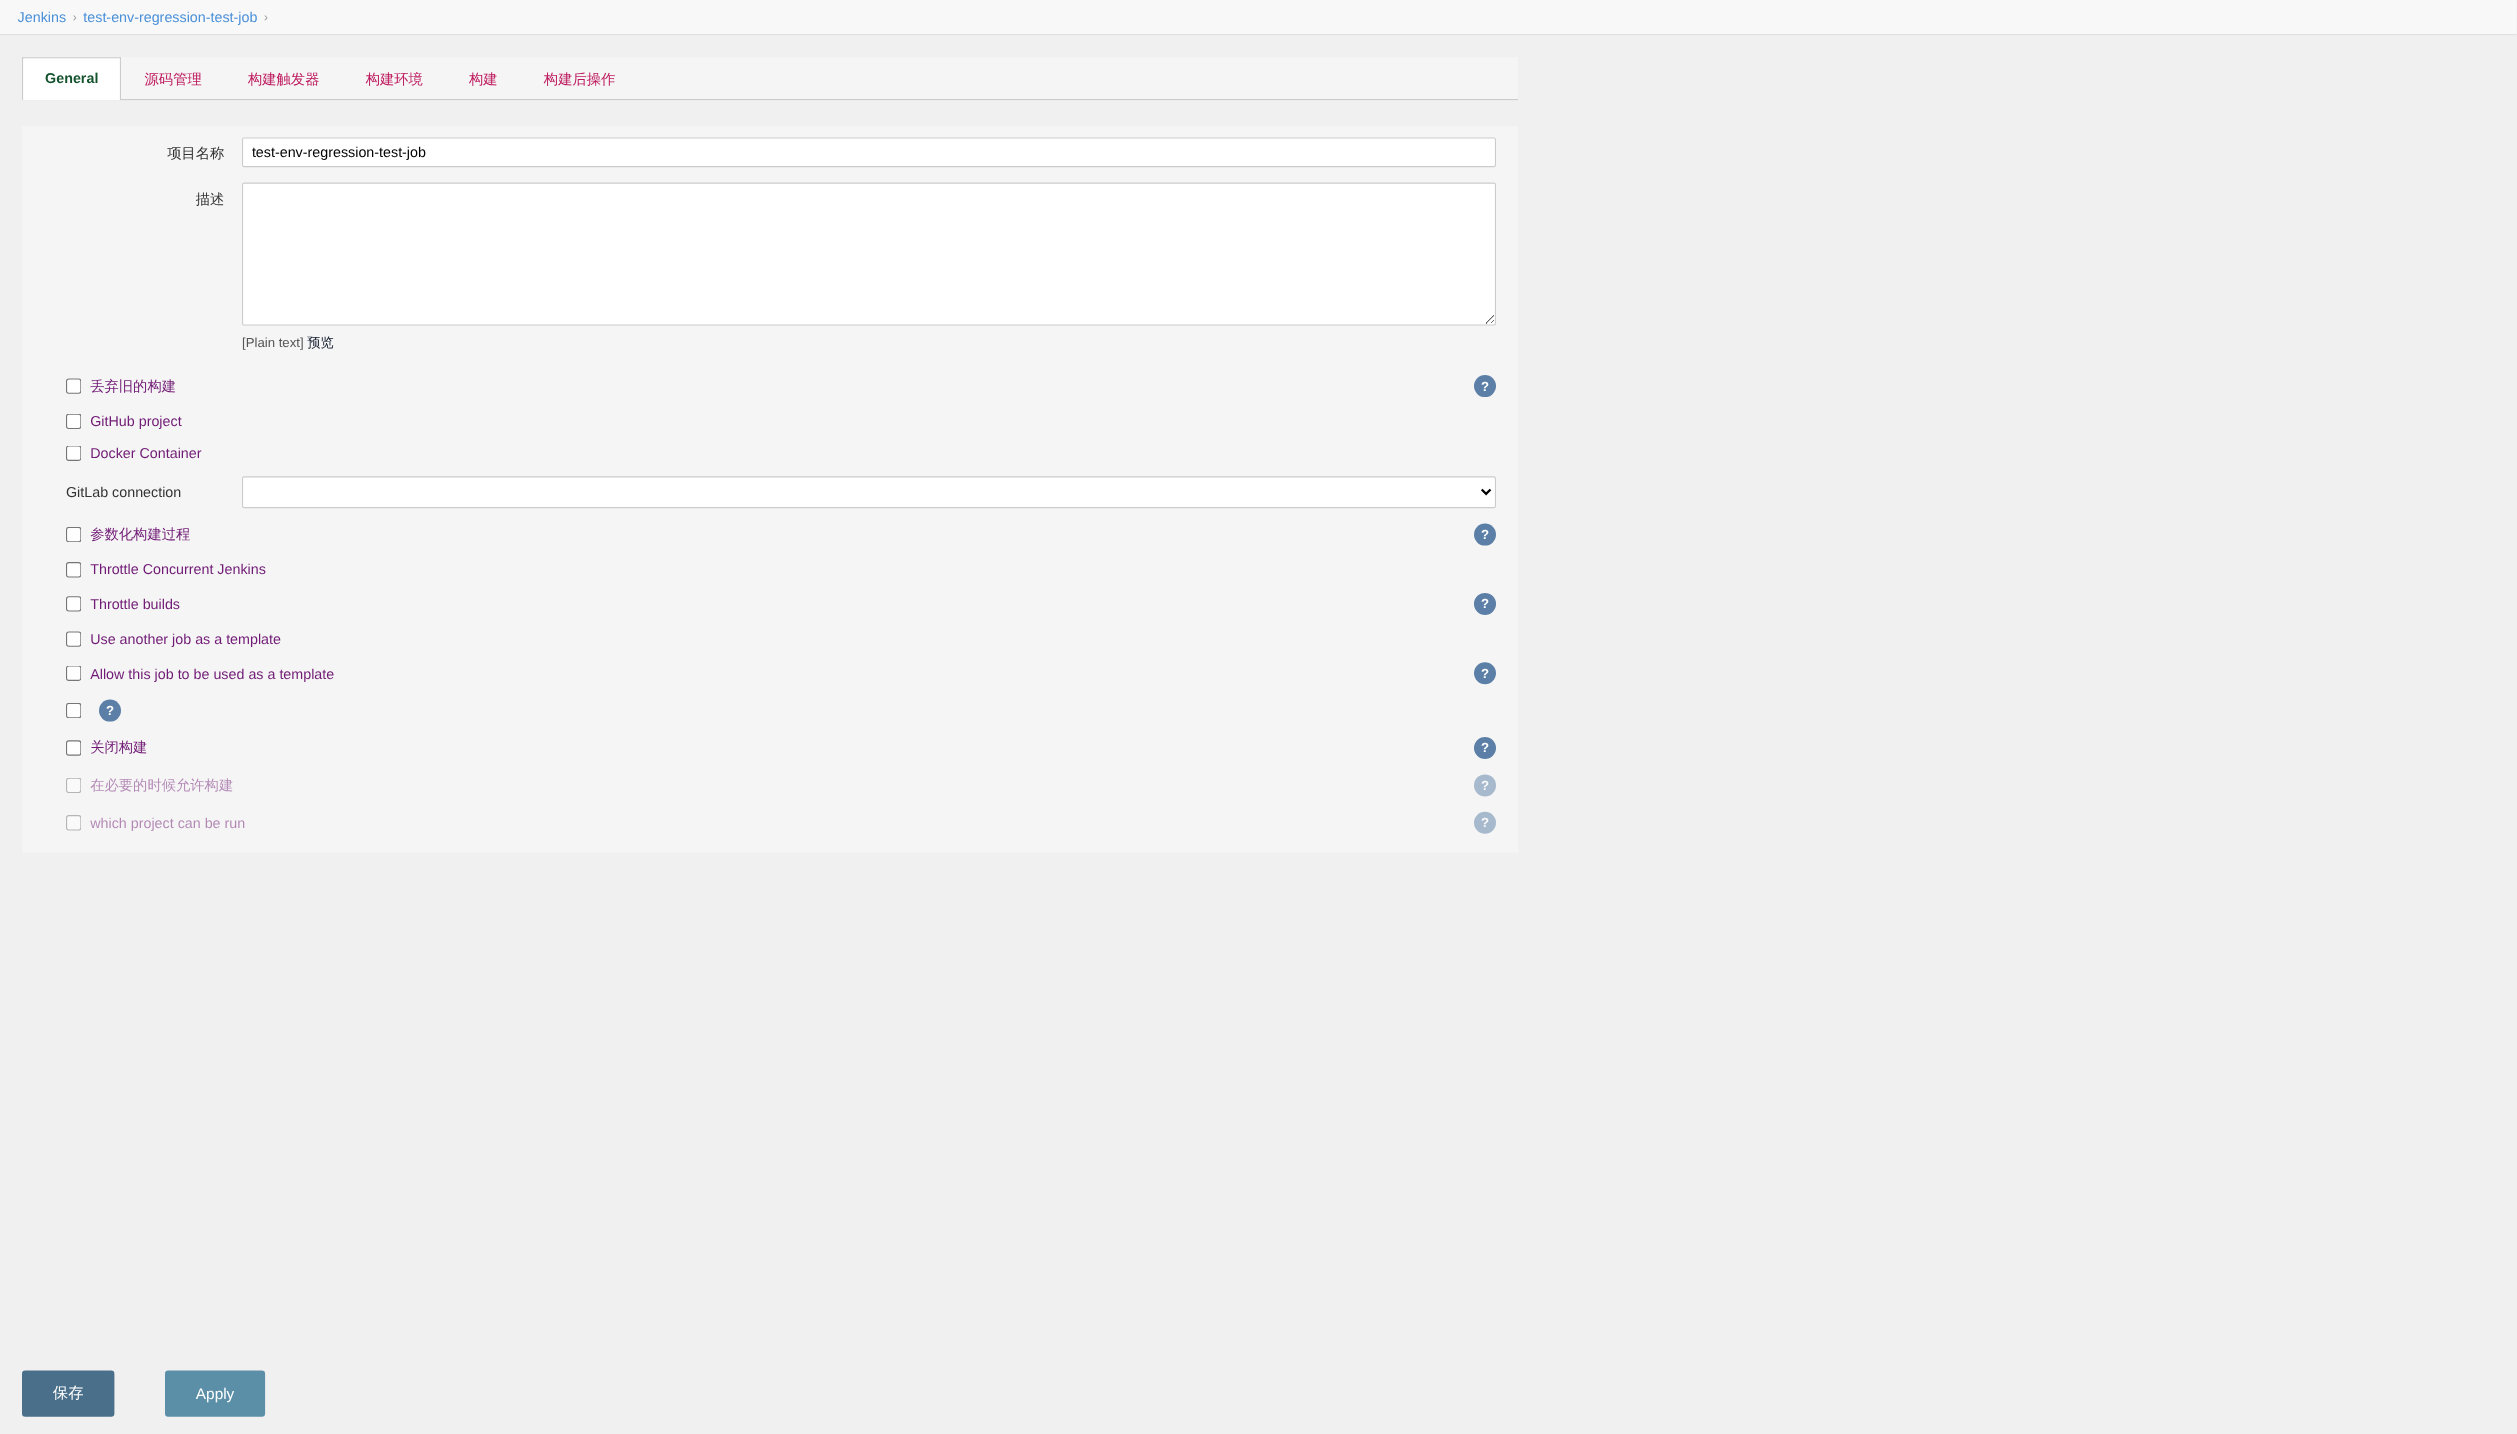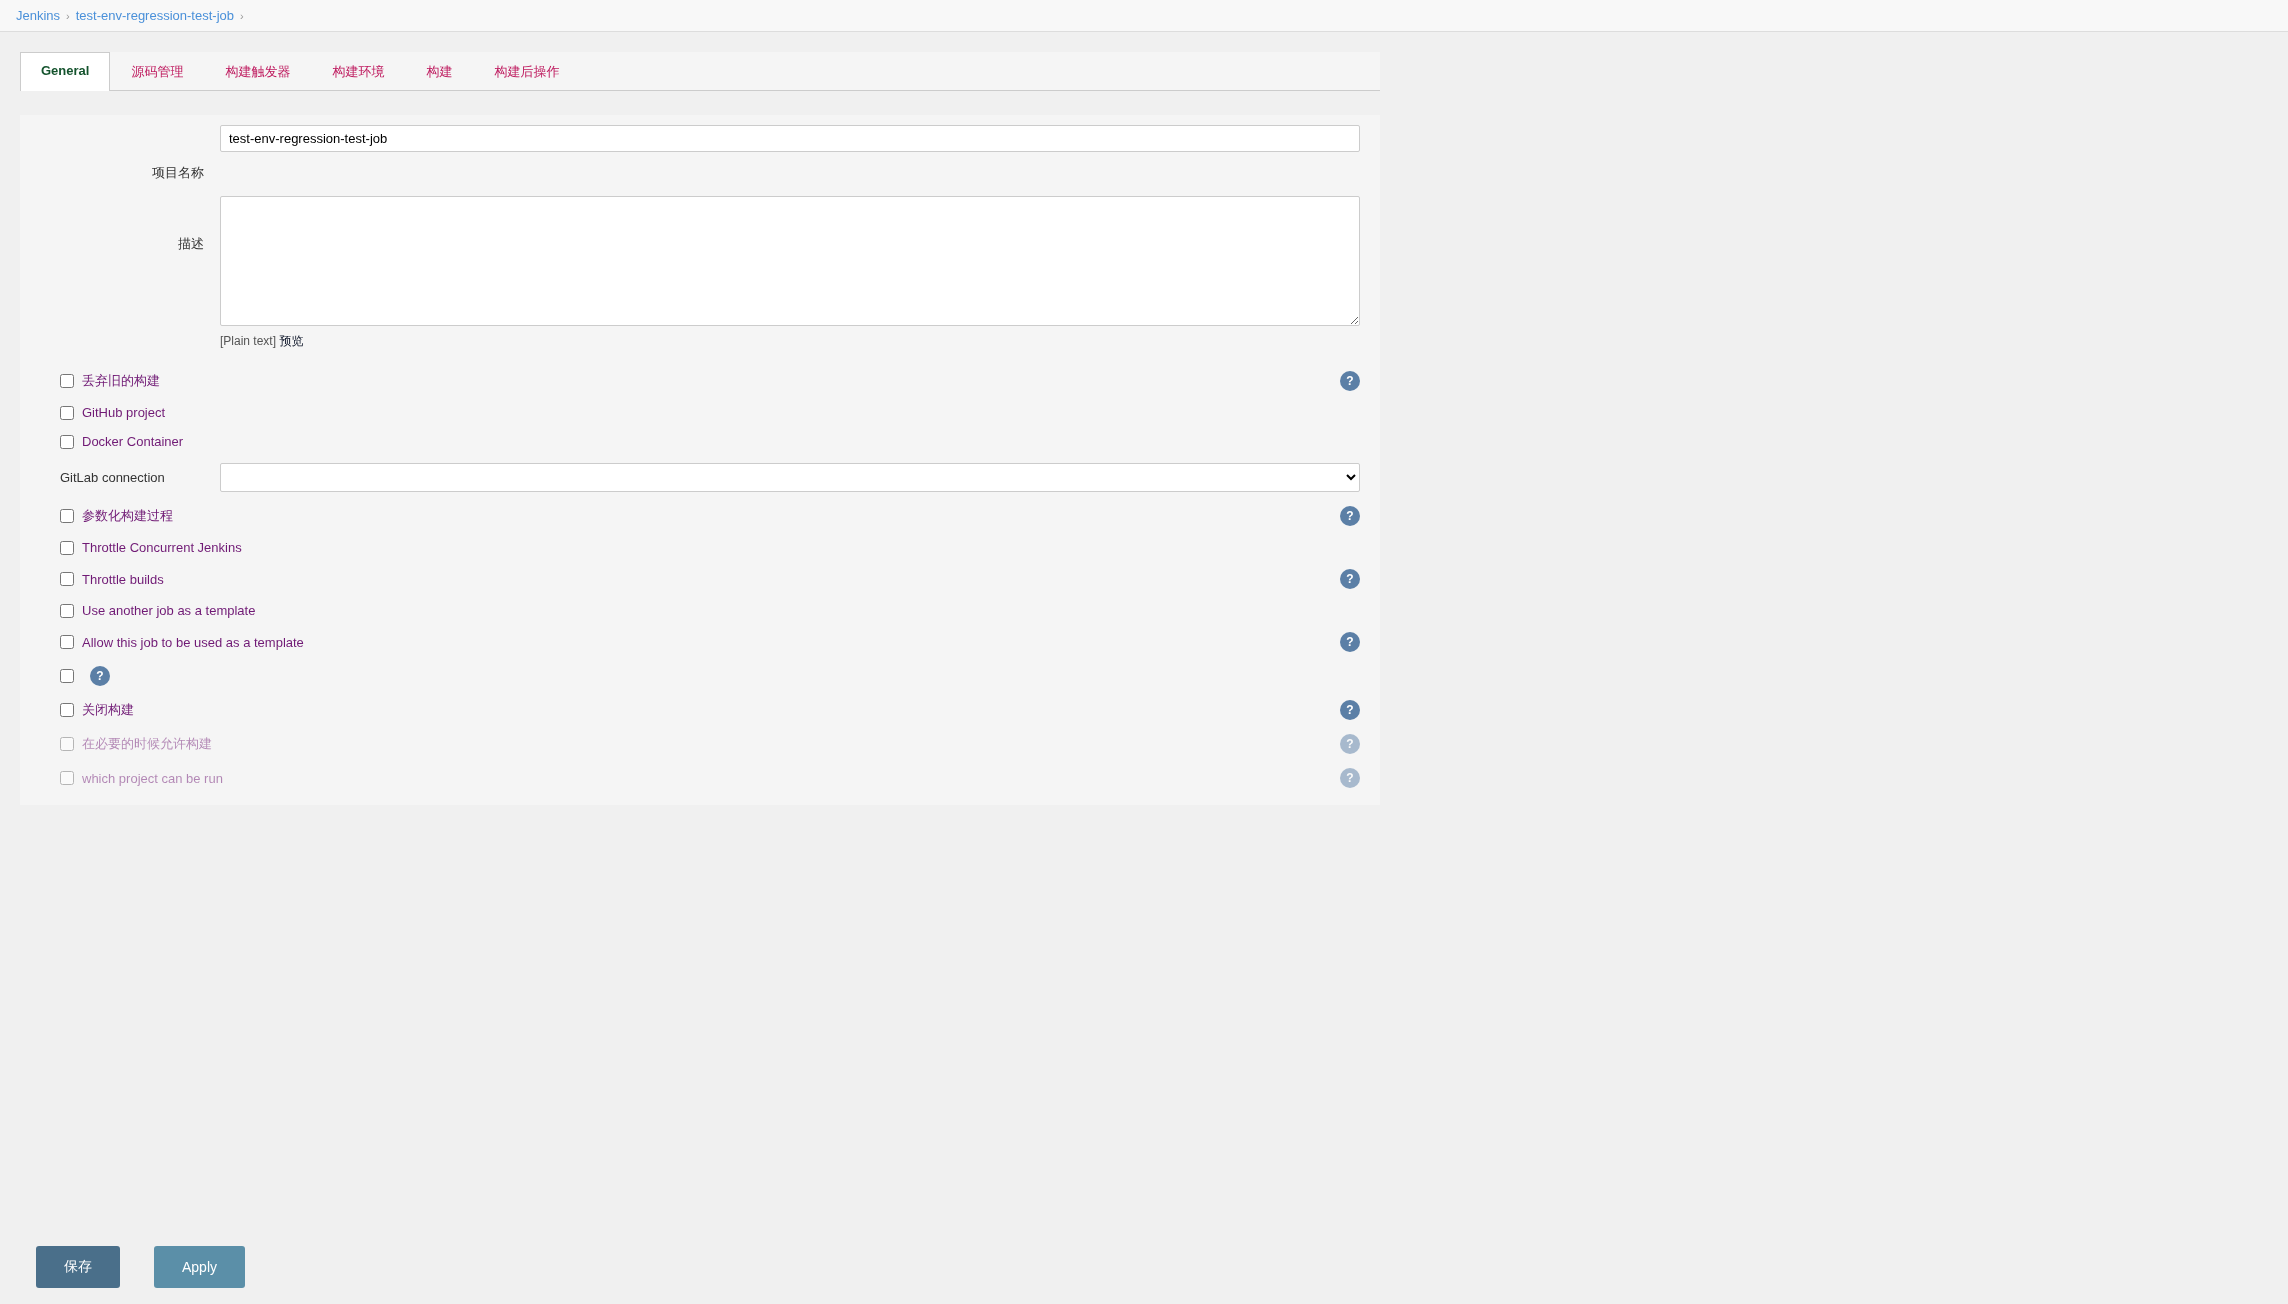--- a/index.html
+++ b/index.html
@@ -76,21 +76,20 @@
     }
 
     .form-label {
       width: 180px;
       min-width: 180px;
       padding-top: 6px;
       font-size: 13px;
       color: #333;
       text-align: right;
       padding-right: 16px;
-      margin-top: 33px;
     }
 
     .form-control {
       flex: 1;
     }
 
     input[type="text"].text-input {
       width: 100%;
       padding: 5px 8px;
       border: 1px solid #ccc;
@@ -182,24 +181,24 @@
       background: #fff;
       font-size: 13px;
       appearance: auto;
       border-radius: 2px;
     }
 
     
     .bottom-buttons {
       position: fixed;
       bottom: 0;
-      left: 16px;
+      left: 0;
       padding: 16px 20px;
       display: flex;
-      gap: 10px;
+      gap: 22px;
       z-index: 100;
     }
 
     .btn-save {
       background: #4a6f8a;
       color: #fff;
       border: none;
       padding: 12px 28px;
       font-size: 14px;
       border-radius: 3px;

